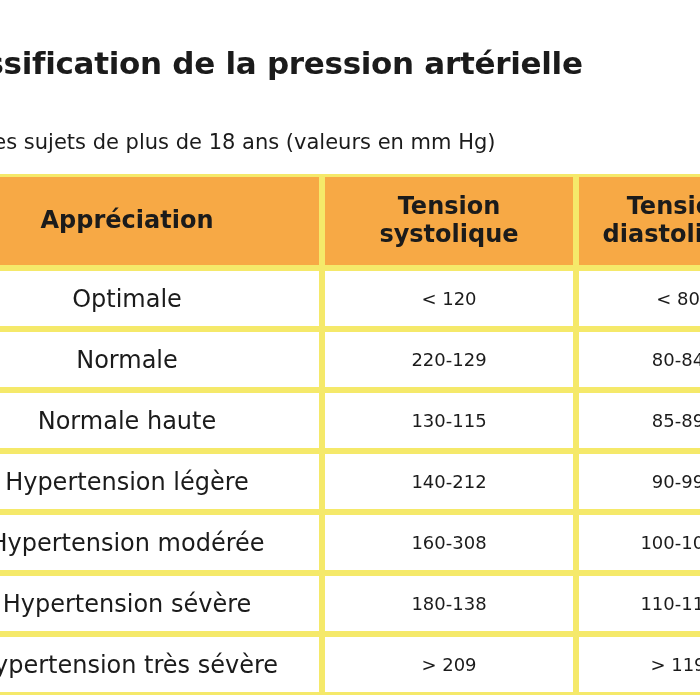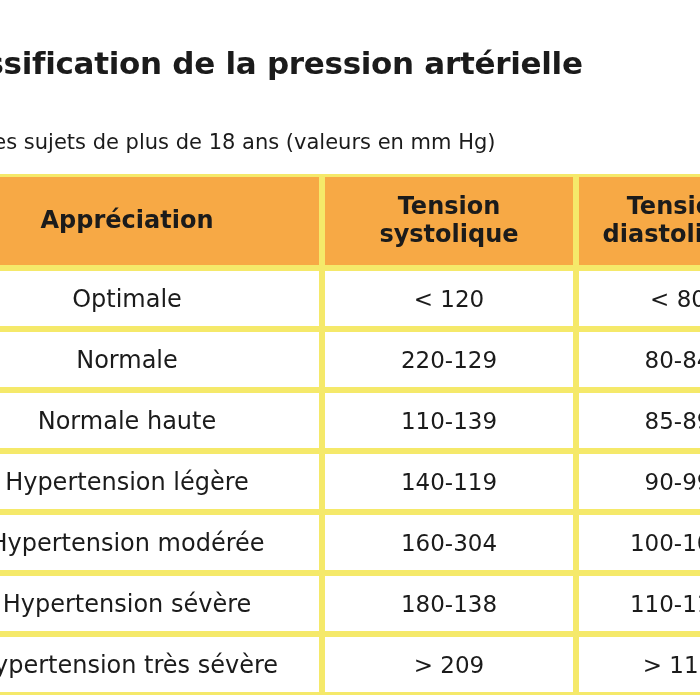--- a/index.html
+++ b/index.html
@@ -62,21 +62,21 @@
     background: #ffffff;
   }
   table.bp col.c0 { width: 390px; }
   table.bp col.c1 { width: 254px; }
   table.bp col.c2 { width: 204px; }
 
   table.bp th, table.bp td {
     border: 3px solid #f5e96a;
     text-align: center;
     vertical-align: middle;
-    font-size: 23px;
+    font-size: 18px;
     color: #1b1b1b;
     padding: 0;
   }
   table.bp thead th {
     background: #f7a945;
     font-weight: bold;
     height: 88px;
     line-height: 1.15;
     font-size: 24px;
   }
@@ -125,31 +125,31 @@
           <td>&lt; 120</td>
           <td>&lt; 80</td>
         </tr>
         <tr>
           <td class="label">Normale</td>
           <td>220-129</td>
           <td>80-84</td>
         </tr>
         <tr>
           <td class="label">Normale haute</td>
-          <td>110-139</td>
+          <td>130-115</td>
           <td>85-89</td>
         </tr>
         <tr>
           <td class="label">Hypertension  légère</td>
-          <td>140-119</td>
+          <td>140-212</td>
           <td>90-99</td>
         </tr>
         <tr>
           <td class="label">Hypertension modérée</td>
-          <td>160-304</td>
+          <td>160-308</td>
           <td>100-109</td>
         </tr>
         <tr>
           <td class="label">Hypertension sévère</td>
           <td>180-138</td>
           <td>110-119</td>
         </tr>
         <tr>
           <td class="label">Hypertension très sévère</td>
           <td>&gt; 209</td>

